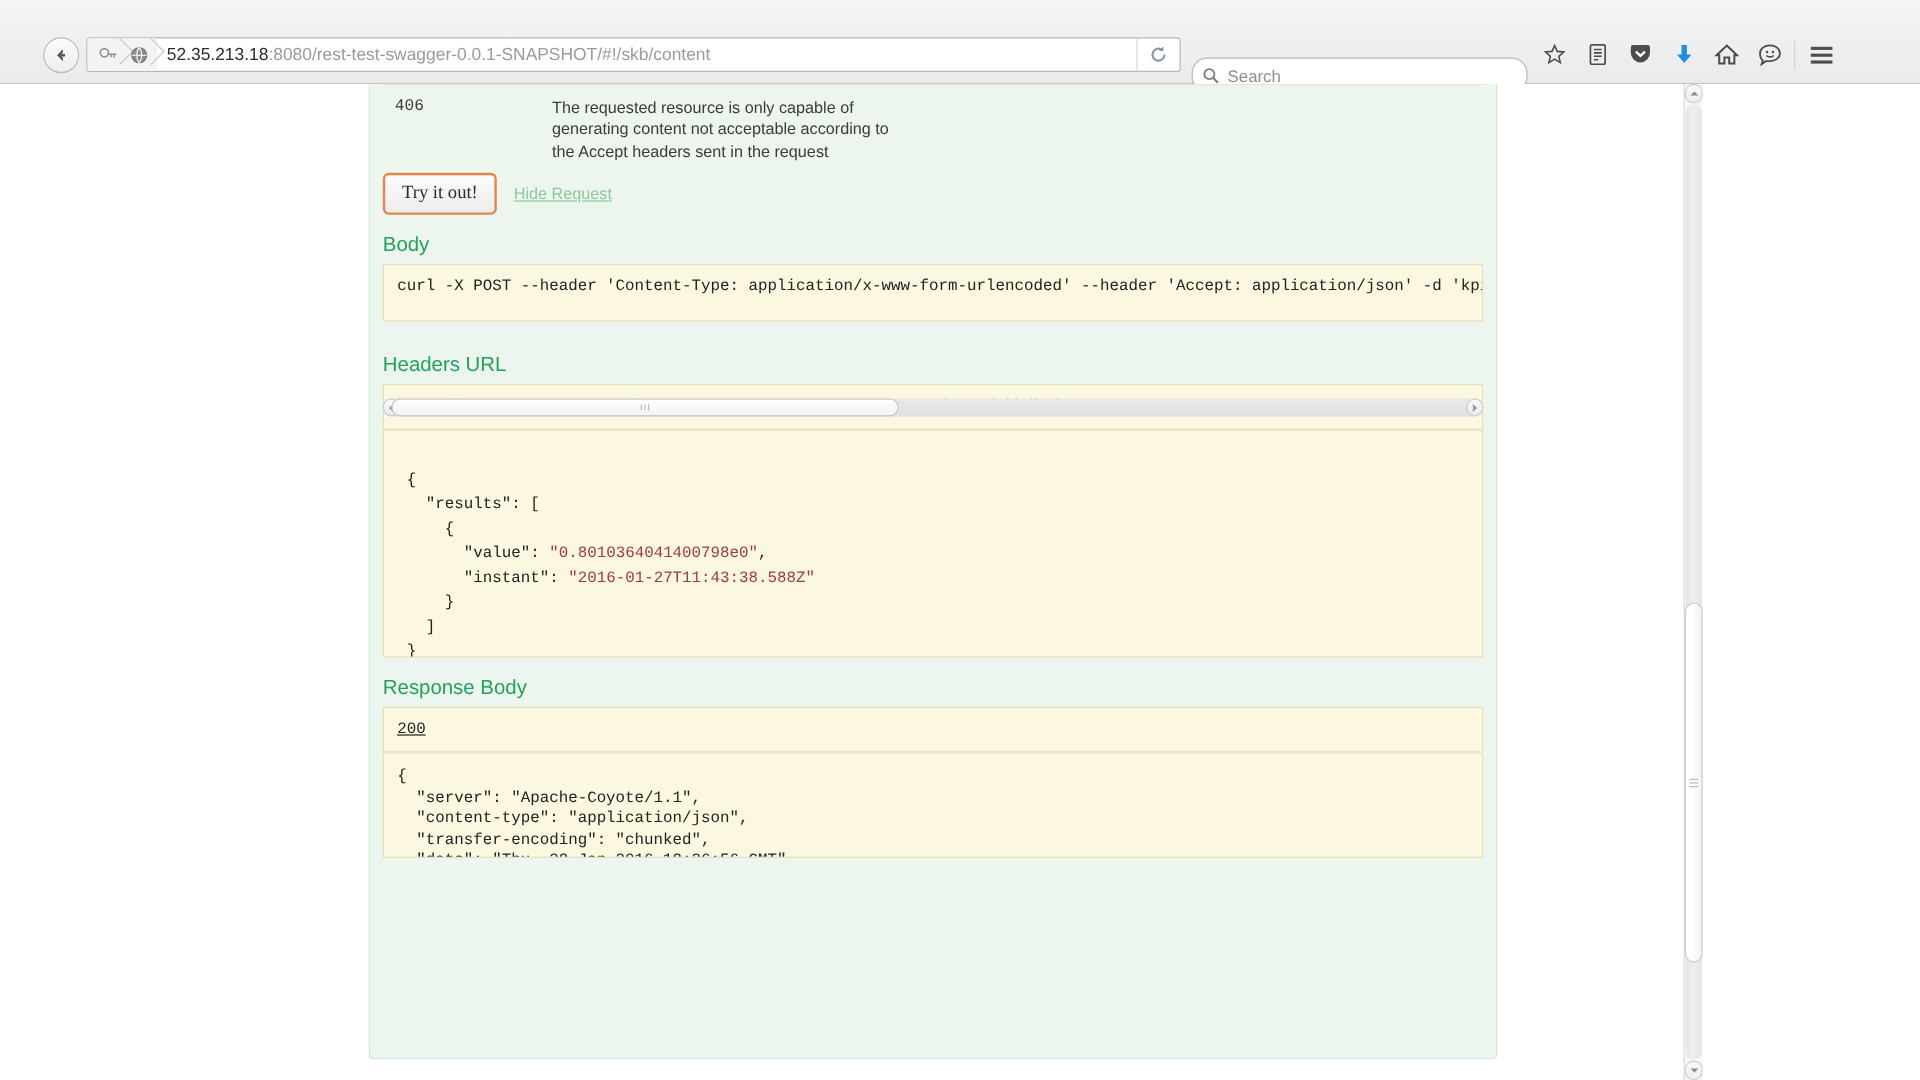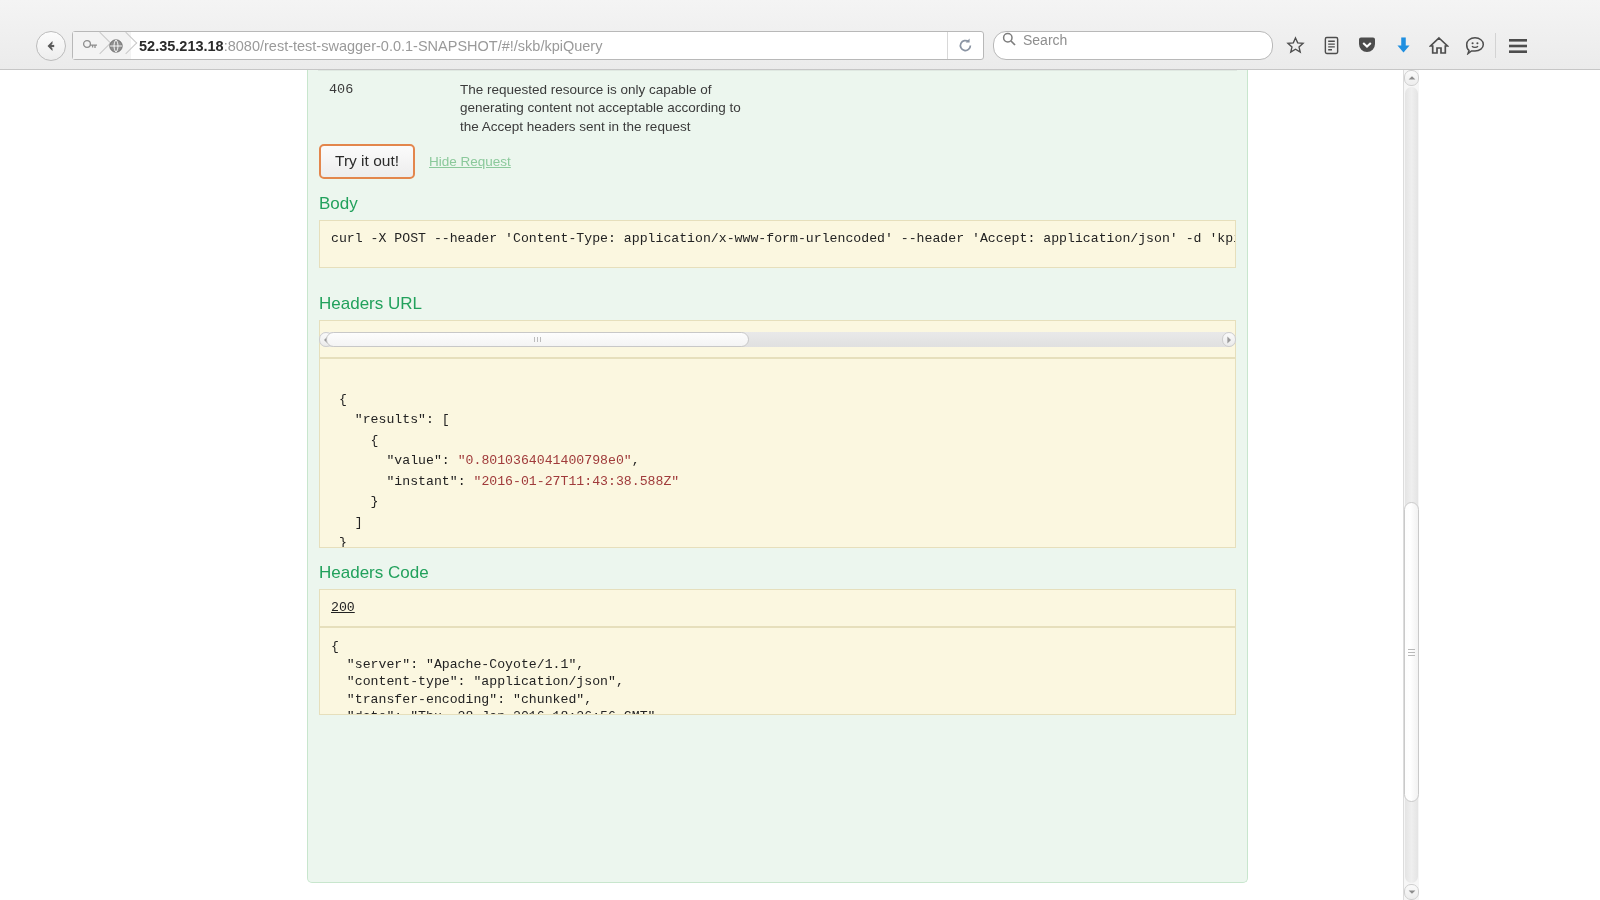--- a/index.html
+++ b/index.html
@@ -48,30 +48,30 @@
     width: 15px; height: 15px;
     border-top: 1px solid #c9c9c9; border-right: 1px solid #c9c9c9;
     transform: rotate(45deg);
     background: transparent;
   }
   .url-text {
     flex: 1; padding: 0 8px; font-size: 14.5px; color: #9a9a9a;
     white-space: nowrap; overflow: hidden;
     font-family: "Liberation Sans", sans-serif;
   }
-  .url-text b { color: #2b2b2b; font-weight: bold; }
+  .url-text b { color: #2b2b2b; font-weight: normal; }
   .reload-cell {
     width: 36px; height: 27px; display: flex; align-items: center;
     justify-content: center; border-left: 1px solid #d8d8d8;
   }
   .search-wrap {
-    position: absolute; left: 993px; top: 31px;
+    position: absolute; left: 993px; top: 48px;
     width: 280px; height: 29px;
     background: #ffffff; border: 1px solid #b8b8b8; border-radius: 13px;
-    display: flex; align-items: flex-start; padding: 0 8px;
+    display: flex; align-items: center; padding: 0 8px;
   }
   .search-wrap .ph {
     font-size: 14px; color: #8e8e8e; margin-left: 7px;
   }
   .tool-icons {
     position: absolute; left: 1280px; top: 31px;
     display: flex; align-items: center; gap: 6px;
   }
   .tool-icons .ticon {
     width: 30px; height: 29px; display: flex;
@@ -146,21 +146,21 @@
     font-family: "Liberation Mono", monospace;
     font-size: 13.5px; color: #333;
   }
   .resp-desc-cell { width: 300px; }
 
   .submit-row {
     display: flex; align-items: center;
     padding: 8px 0 0 11px;
   }
   .try-btn {
-    font-family: Liberation Sans, sans-serif;
+    font-family: Liberation Serif, serif;
     font-size: 15.5px; color: #2b2b2b;
     background: linear-gradient(to bottom,#fbfbfb,#ededed);
     border: 2px solid #e3864c; border-radius: 5px;
     padding: 6px 14px 7px 14px;
     line-height: 18px;
   }
   .hide-link {
     margin-left: 14px; font-size: 13.5px;
     color: #8bc99b; text-decoration: underline;
   }
@@ -242,21 +242,21 @@
         </svg>
       </div>
       <div class="chev-box">
         <svg width="16" height="16" viewBox="0 0 16 16">
           <circle cx="8" cy="8" r="6.2" fill="#8e8e8e"></circle>
           <circle cx="8" cy="8" r="6.2" fill="none" stroke="#6f6f6f" stroke-width="1"></circle>
           <path d="M1.8 8 H14.2 M8 1.8 C5.4 4.2 5.4 11.8 8 14.2 C10.6 11.8 10.6 4.2 8 1.8" fill="none" stroke="#ffffff" stroke-width="0.9"></path>
         </svg>
       </div>
     </div>
-    <div class="url-text"><b>52.35.213.18</b><span>:8080/rest-test-swagger-0.0.1-SNAPSHOT/#!/skb/kpiQuery</span></div>
+    <div class="url-text"><b>52.35.213.18</b><span>:8080/rest-test-swagger-0.0.1-SNAPSHOT/#!/skb/content</span></div>
     <div class="reload-cell">
       <svg width="17" height="17" viewBox="0 0 17 17">
         <path d="M13.4 8.5 A5 5 0 1 1 11.6 4.7" fill="none" stroke="#8a94a3" stroke-width="1.7"></path>
         <path d="M12.6 1.6 L12.6 5.6 L8.7 5.6 Z" fill="#8a94a3"></path>
       </svg>
     </div>
   </div>
 
   <div class="search-wrap">
     <svg width="14" height="14" viewBox="0 0 14 14">
@@ -369,21 +369,21 @@
 <span> {</span>
 <span>   <span class="jkey">"results"</span>: [</span>
 <span>     {</span>
 <span>       <span class="jkey">"value"</span>: <span class="jval">"0.8010364041400798e0"</span>,</span>
 <span>       <span class="jkey">"instant"</span>: <span class="jval">"2016-01-27T11:43:38.588Z"</span></span>
 <span>     }</span>
 <span>   ]</span>
 <span> }</span>
 </div>
 
-    <div class="sec-title">Headers Code</div>
+    <div class="sec-title">Response Body</div>
     <div class="code-box one">200</div>
 
     <div class="code-box tight" style="height:88px;">{
   "server": "Apache-Coyote/1.1",
   "content-type": "application/json",
   "transfer-encoding": "chunked",
   "date": "Thu, 28 Jan 2016 18:26:56 GMT"
 }</div>
   </div>
 

